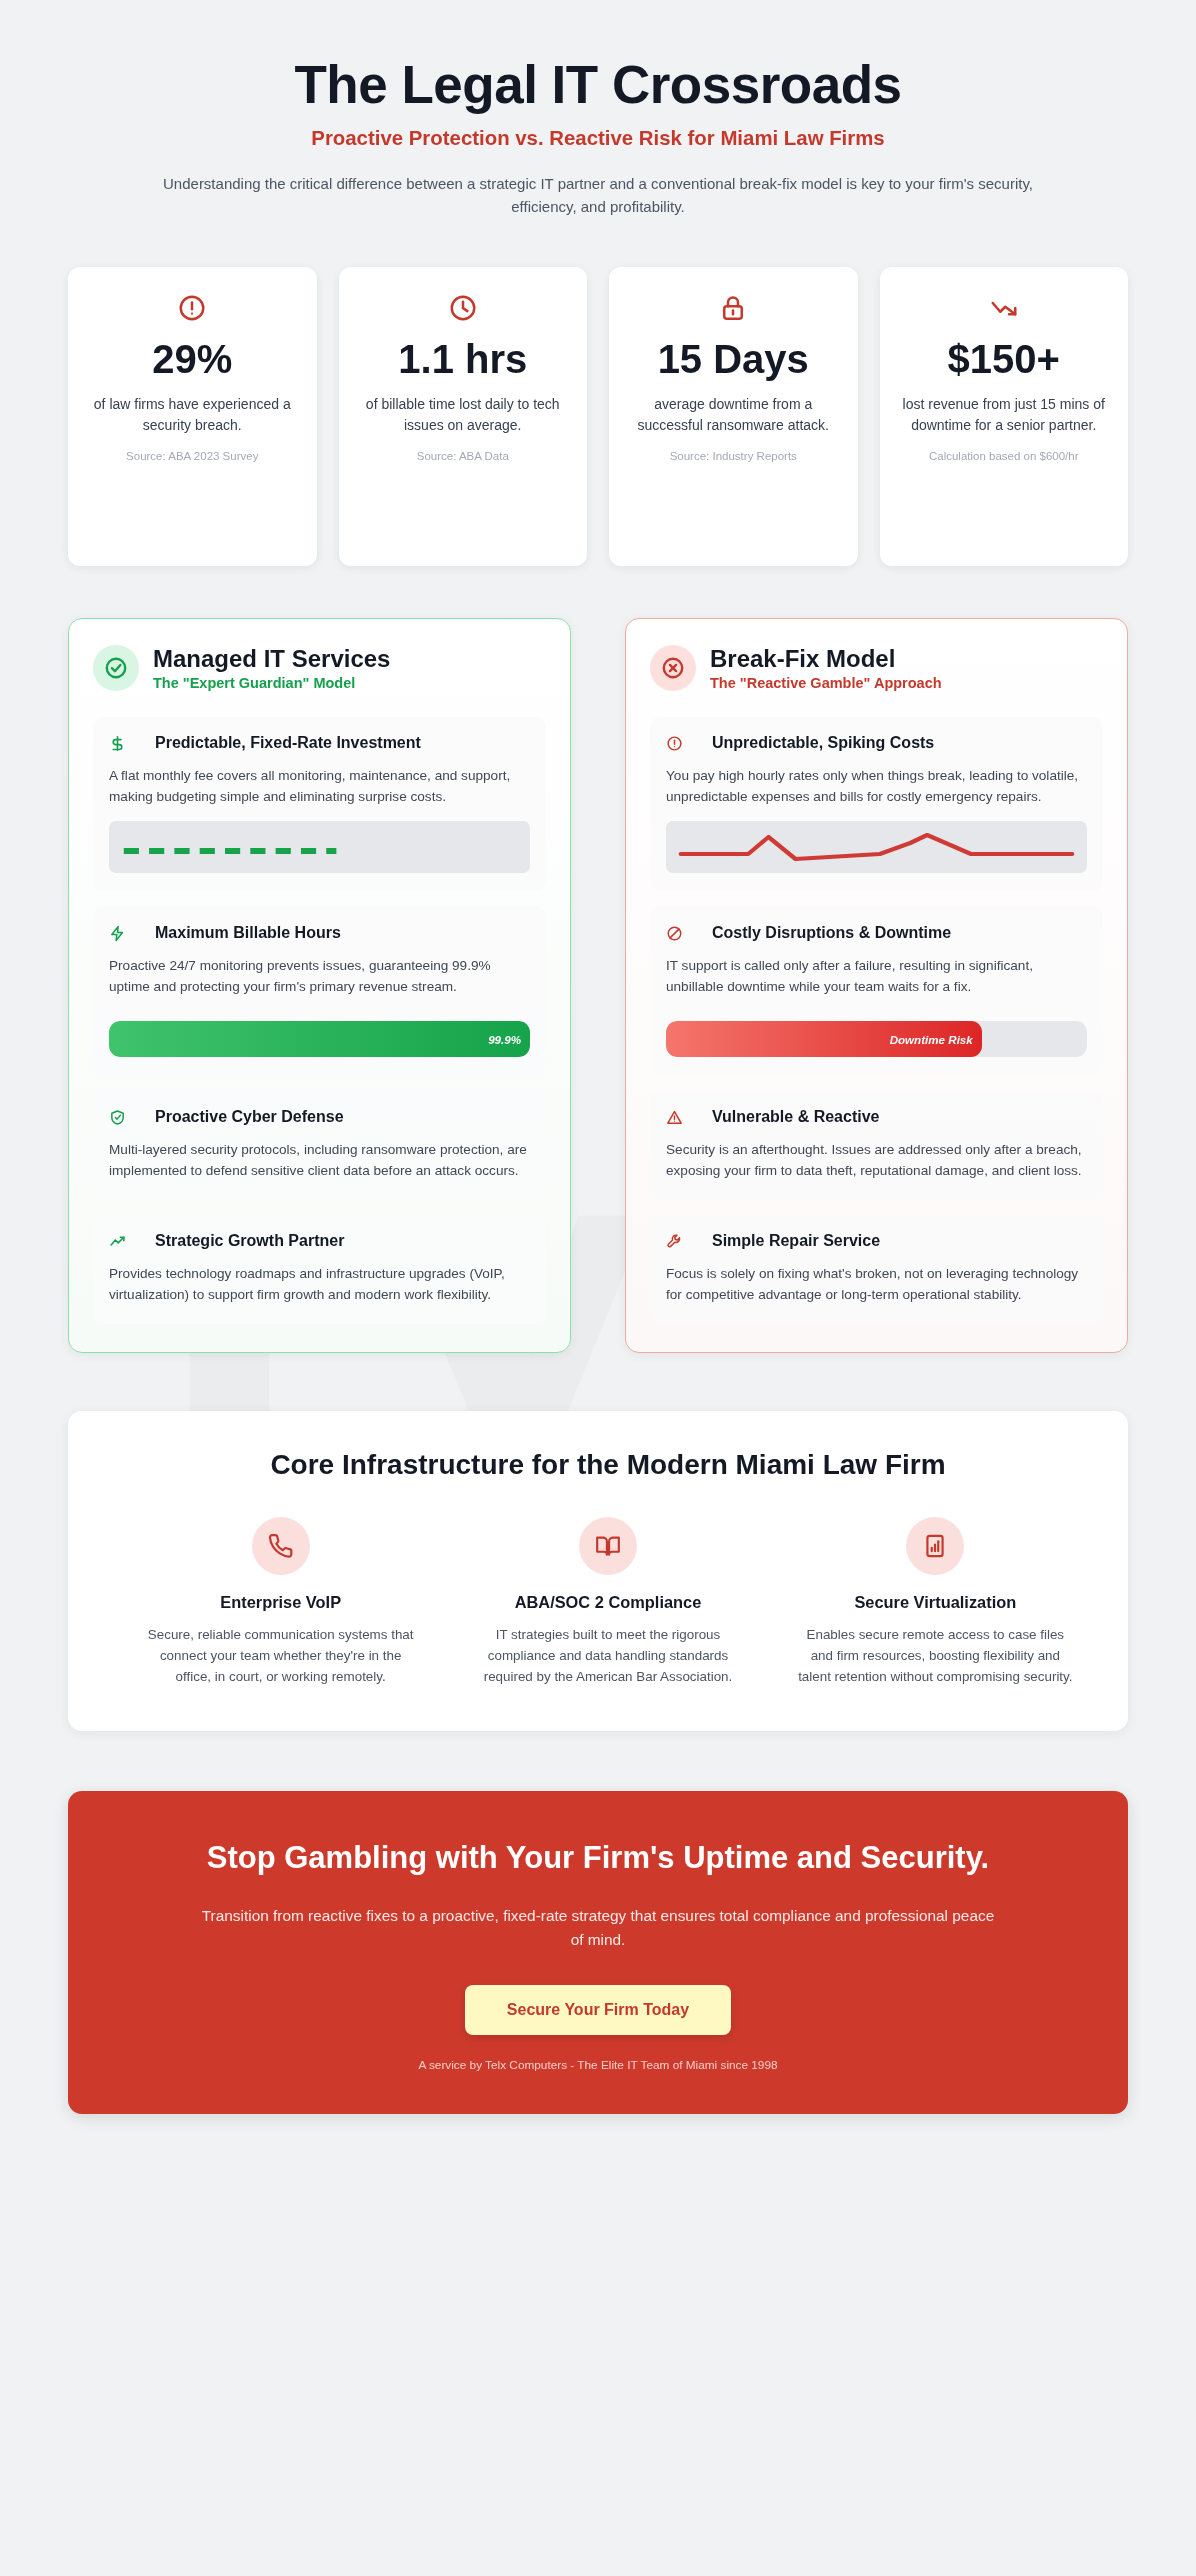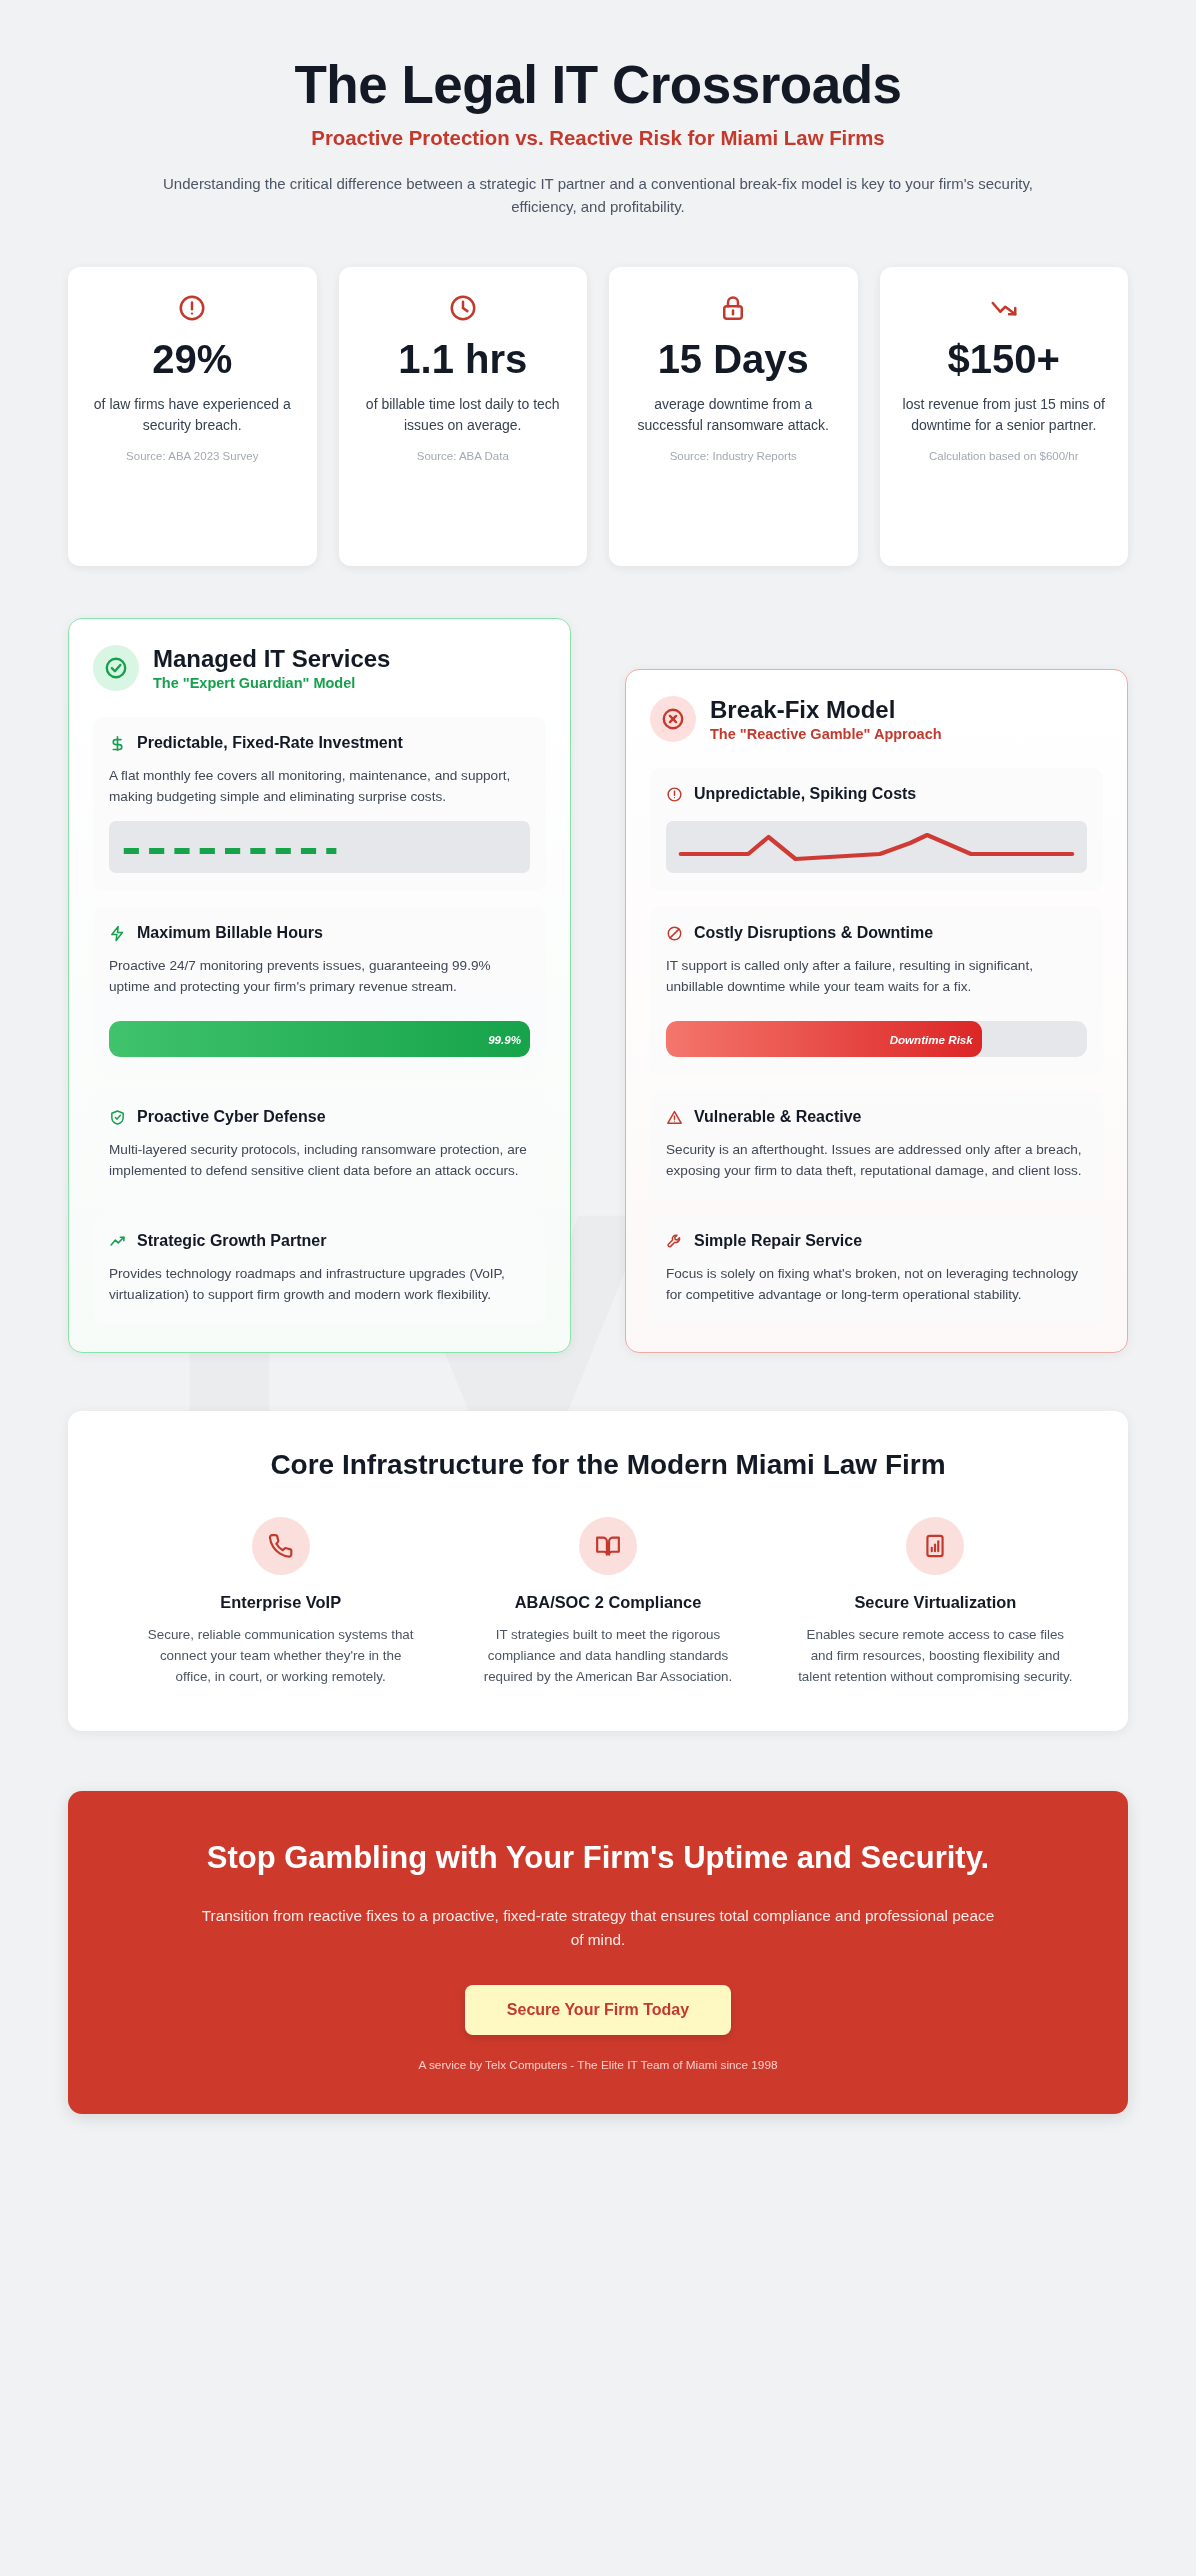--- a/index.html
+++ b/index.html
@@ -140,21 +140,21 @@
   .feature {
     border-radius: 10px;
     padding: 16px 16px 18px 16px;
     margin-bottom: 16px;
     background: rgba(250,250,251,.82);
   }
   .feature:last-child { margin-bottom: 0; }
   .feature-head {
     display: flex;
     align-items: flex-start;
-    gap: 9px;
+    gap: 27px;
     margin-bottom: 9px;
   }
   .feature-ico { flex: 0 0 19px; margin-top: 2px; }
   .feature-ico.good { color: #15a04d; }
   .feature-ico.bad  { color: #c4392c; }
   .feature-title {
     font-size: 16px;
     font-weight: bold;
     color: #131a26;
     line-height: 1.28;
@@ -447,20 +447,21 @@
           <div class="feature-head">
             <span class="feature-ico bad">
               <svg width="17" height="17" viewBox="0 0 24 24" fill="none" stroke="currentColor" stroke-width="2.1" stroke-linecap="round">
                 <circle cx="12" cy="12" r="9"></circle>
                   <line x1="12" y1="7.5" x2="12" y2="13"></line>
                   <circle cx="12" cy="16.4" r="0.9" fill="currentColor" stroke="none"></circle>
               </svg>
             </span>
             <span class="feature-title">Unpredictable, Spiking Costs</span>
           </div>
+          <div class="feature-text">You pay high hourly rates only when things break, leading to volatile, unpredictable expenses and bills for costly emergency repairs.</div>
           <div class="chartbox">
             <svg viewBox="0 0 240 40" preserveAspectRatio="none">
               <polyline points="4,27 44,27 56,10 72,32 112,28 122,27 140,16 150,8 176,27 236,27" fill="none" stroke="#cf3b34" stroke-width="4.2" stroke-linejoin="round" stroke-linecap="round" vector-effect="non-scaling-stroke"></polyline>
             </svg>
           </div>
         </div>
 
         <div class="feature">
           <div class="feature-head">
             <span class="feature-ico bad">

